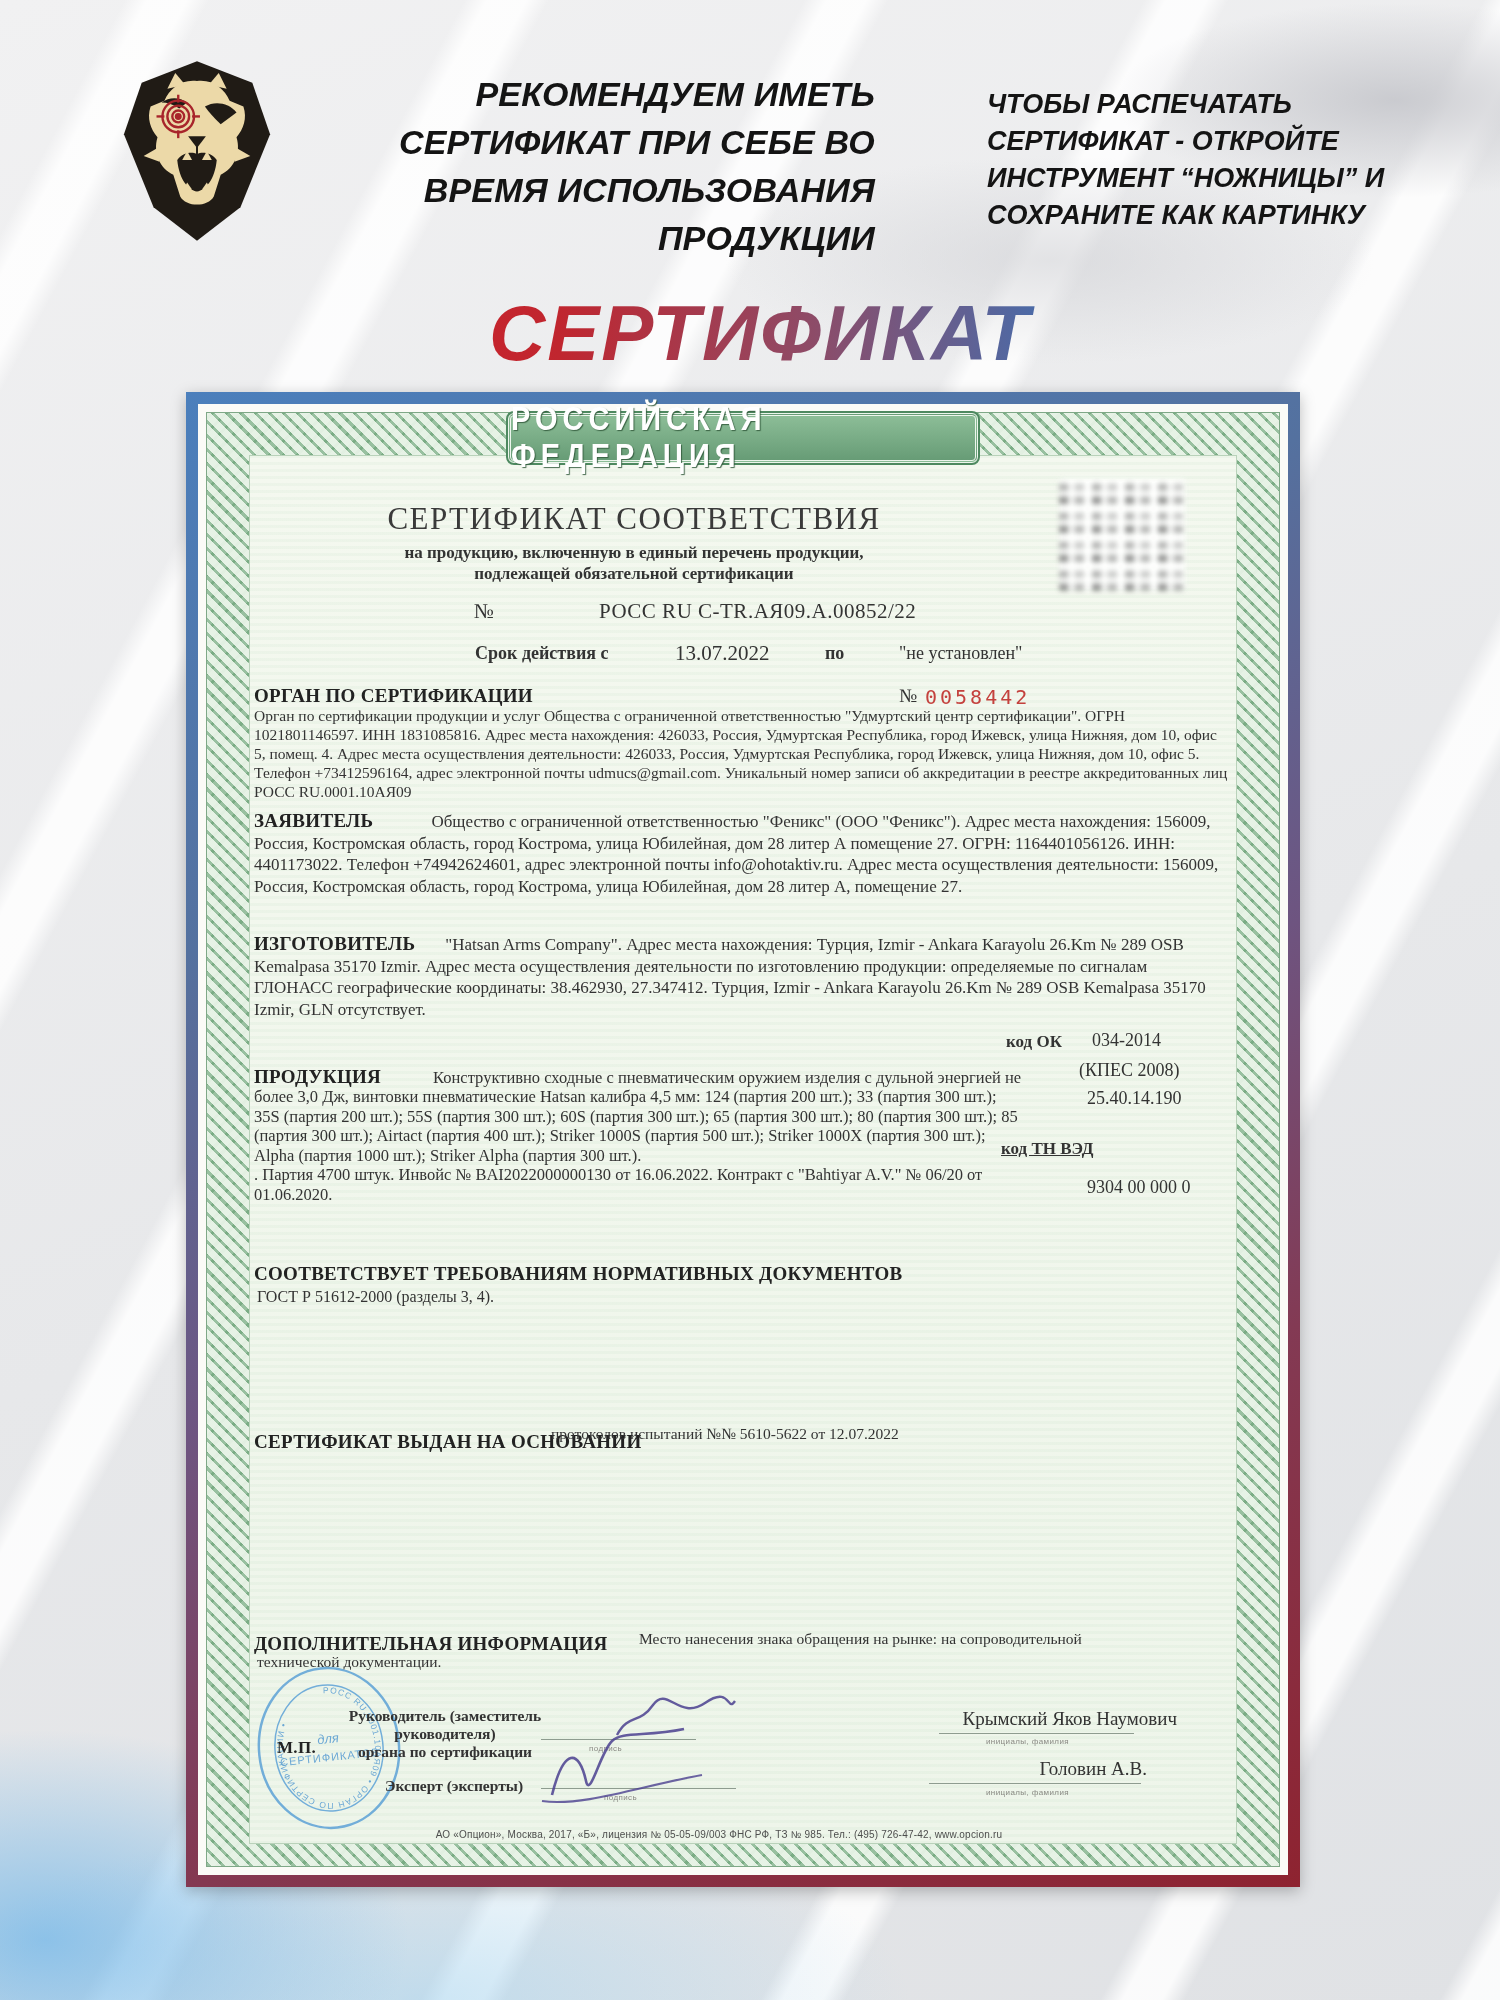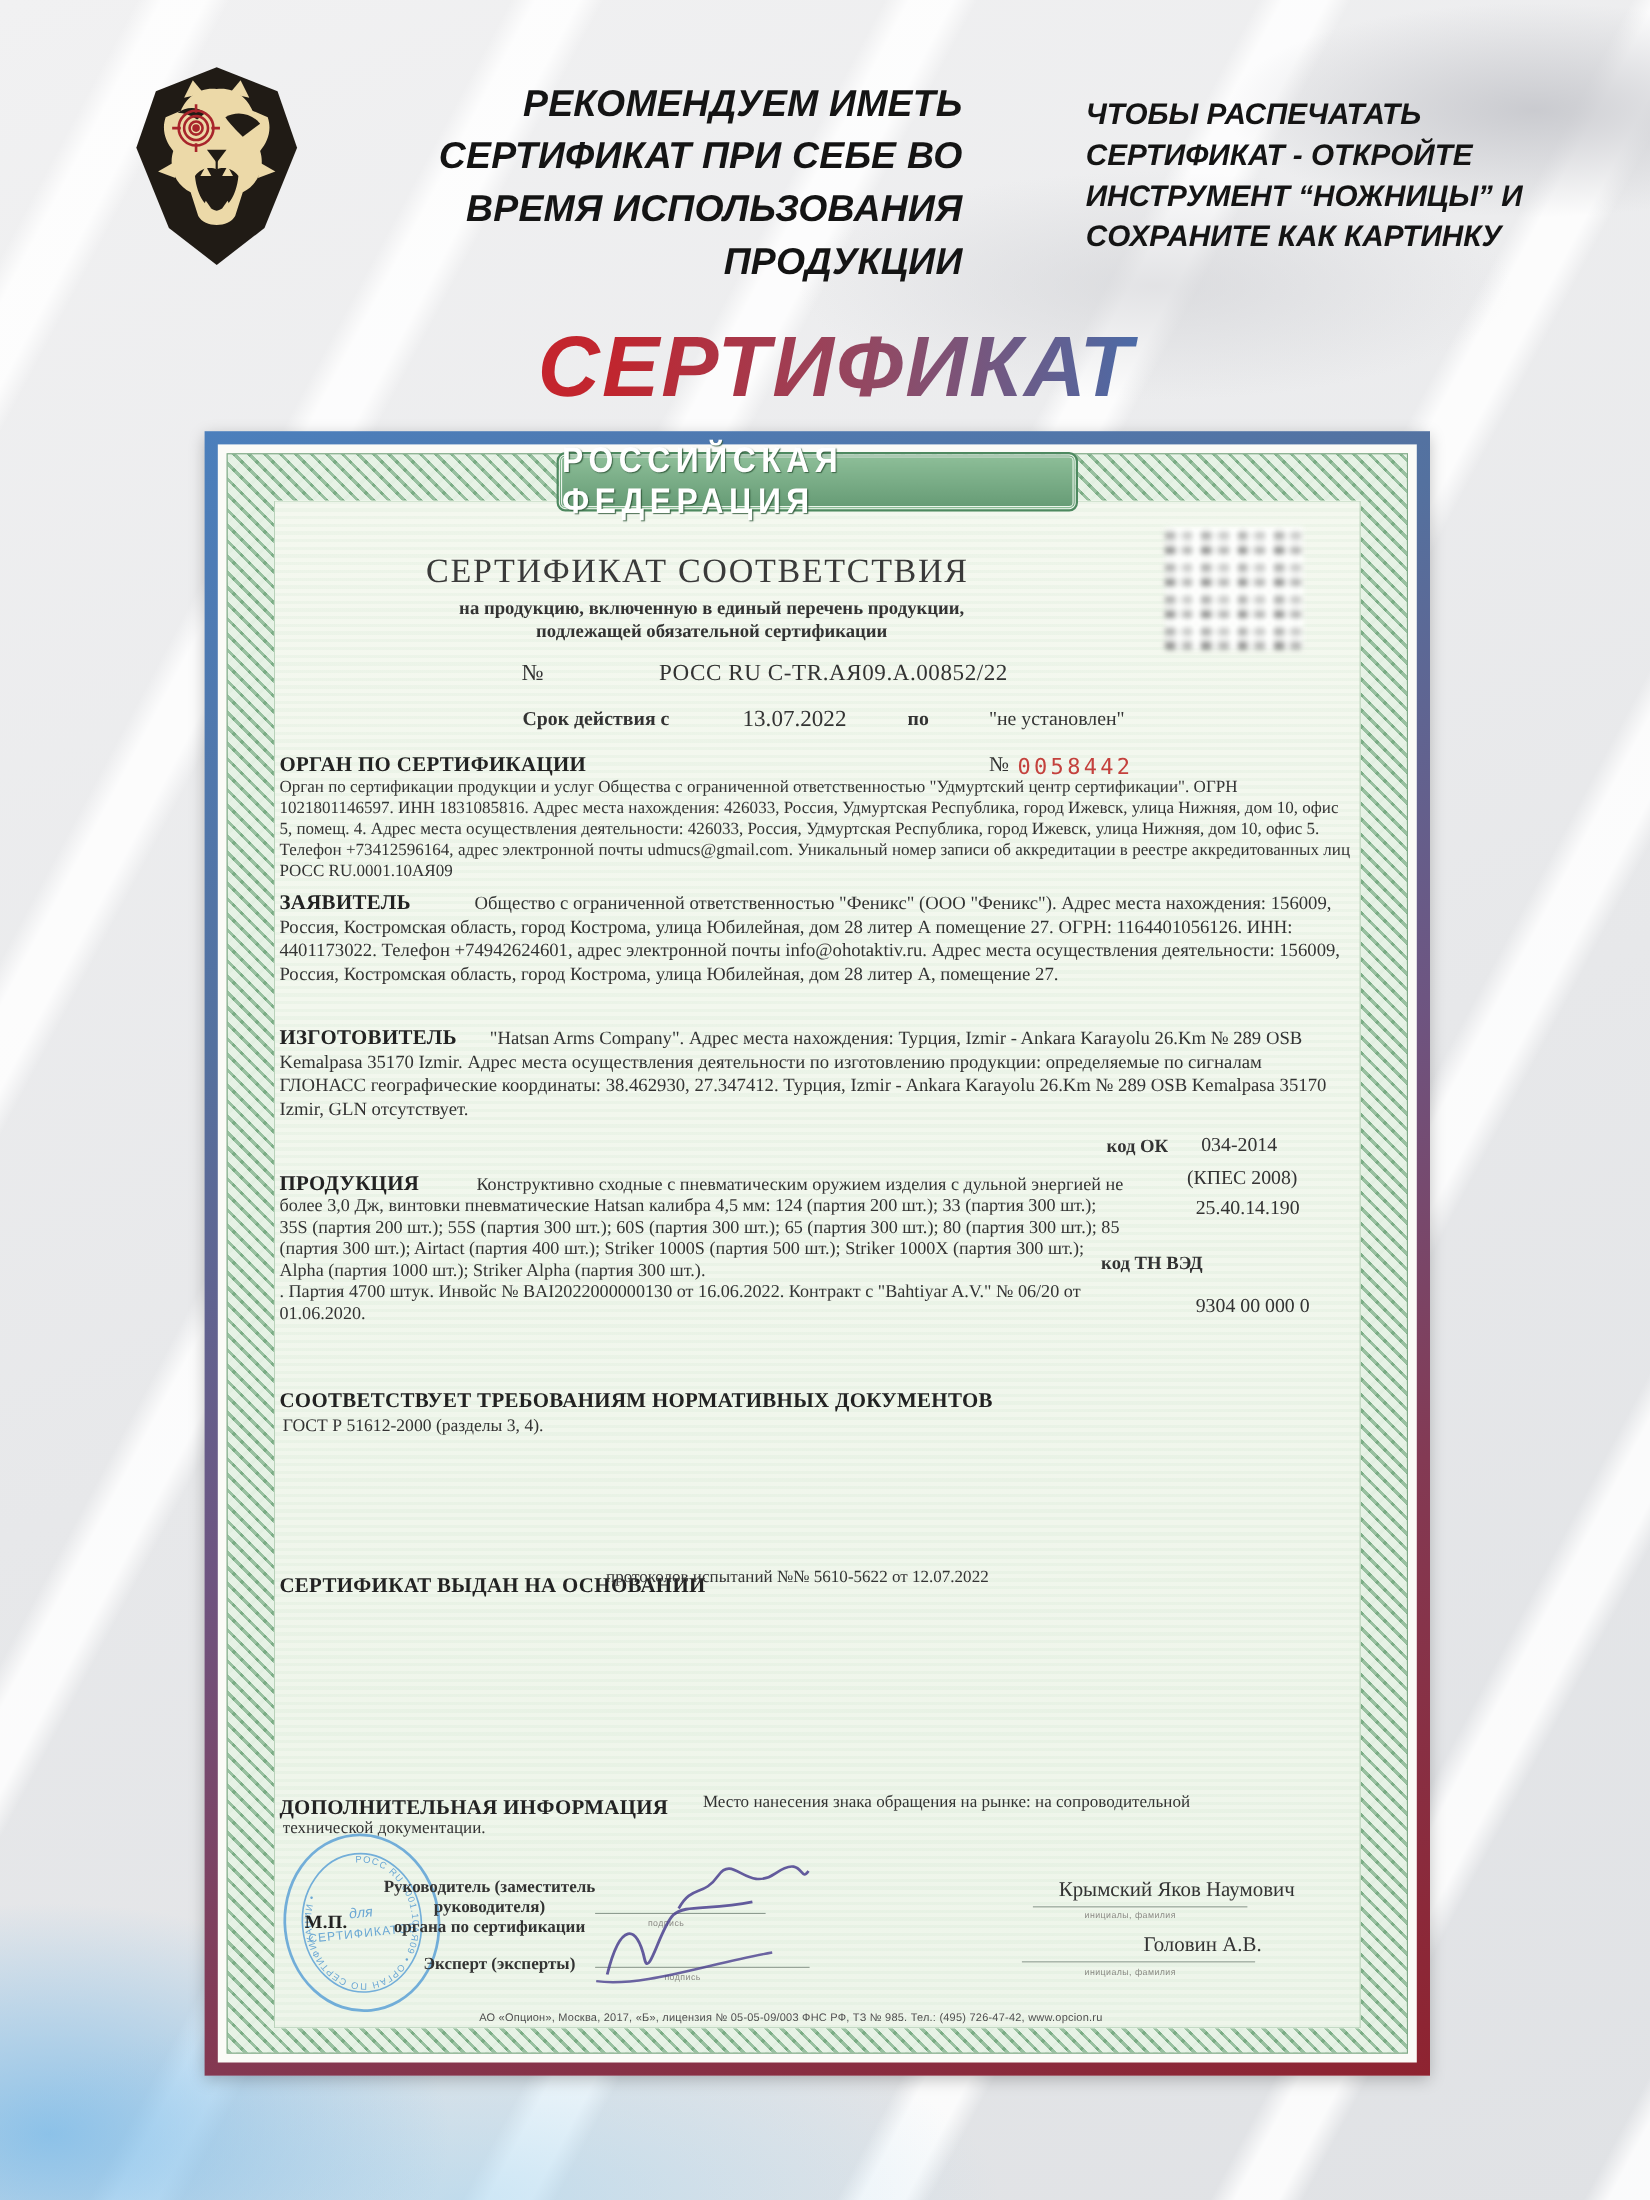--- a/index.html
+++ b/index.html
@@ -44,21 +44,21 @@
       linear-gradient(#f4f8ef,#eef5ea);
     box-shadow:inset 0 0 0 1px #b9d2ba; font-family:"Liberation Serif", serif; color:#333;}
   .banner{position:absolute; top:0; left:50%; transform:translateX(-50%); z-index:6;
     width:470px; height:50px; box-sizing:border-box;
     background:linear-gradient(#8cbd97,#679c76);
     border:3px double #ecf5ec; outline:2px solid #4e8960; border-radius:6px;
     display:flex; align-items:center; justify-content:center;}
   .banner span{font-family:"Liberation Sans",sans-serif; font-weight:700; font-size:29px; letter-spacing:5px;
     color:#fff; text-shadow:1px 1px 1px rgba(50,90,60,.9); transform:scaleY(1.12);}
   .doc-title{left:0; top:46px; width:770px; text-align:center; font-size:31px; letter-spacing:1.5px; color:#3a3a3a;}
-  .doc-sub{left:0; top:88px; width:770px; text-align:center; font-weight:700; font-size:17px; line-height:20.5px; color:#333;padding-left:13px;}
+  .doc-sub{left:0; top:88px; width:770px; text-align:center; font-weight:700; font-size:17px; line-height:20.5px; color:#333;}
   .qr{left:810px; top:24px; width:126px; height:112px;
     background:
       repeating-linear-gradient(0deg,#4a4a4a 0 7px, #d8d8d8 7px 14px, #777 14px 20px, #eee 20px 29px),
       repeating-linear-gradient(90deg,#555 0 9px, #ddd 9px 16px, #888 16px 25px, #f2f2f2 25px 33px);
     background-blend-mode:screen; filter:blur(2.6px) contrast(1.05); opacity:.85; border-radius:3px;}
   .num-label{left:225px; top:144px; font-size:21px;}
   .num-value{left:350px; top:144px; font-size:21px; letter-spacing:.5px;}
   .val-lbl{font-weight:700; font-size:18px;}
   .sec-h{font-weight:700; font-size:19px; letter-spacing:.3px; color:#222;}
   .red-num{font-family:"DejaVu Sans Mono", monospace; color:#c4413d; font-size:20px; letter-spacing:3px;}
@@ -161,21 +161,21 @@
 
           <p class="abs p-prod ml" style="left:5px; top:592px; width:772px; margin:0;">
             <span class="sec-h">ПРОДУКЦИЯ</span><span class="gap3"></span><span>Конструктивно сходные с пневматическим оружием изделия с дульной энергией не более 3,0 Дж, винтовки пневматические Hatsan калибра 4,5 мм: 124 (партия 200 шт.); 33 (партия 300 шт.); 35S (партия 200 шт.); 55S (партия 300 шт.); 60S (партия 300 шт.); 65 (партия 300 шт.); 80 (партия 300 шт.); 85 (партия 300 шт.); Airtact (партия 400 шт.); Striker 1000S (партия 500 шт.); Striker 1000X (партия 300 шт.); Alpha (партия 1000 шт.); Striker Alpha (партия 300 шт.).
 . Партия 4700 штук. Инвойс № BAI2022000000130 от 16.06.2022. Контракт с "Bahtiyar A.V." № 06/20 от 01.06.2020.</span>
           </p>
 
           <span class="abs code-lbl" style="left:757px; top:577px;">код ОК</span>
           <span class="abs code-val" style="left:843px; top:575px;">034-2014</span>
           <span class="abs code-val" style="left:830px; top:605px;">(КПЕС 2008)</span>
           <span class="abs code-val" style="left:838px; top:633px;">25.40.14.190</span>
-          <span class="abs code-lbl" style="left:752px; top:684px;">код ТН ВЭД</span>
+          <span class="abs code-lbl" style="left:752px; top:684px;text-decoration:underline;">код ТН ВЭД</span>
           <span class="abs code-val" style="left:838px; top:722px;">9304 00 000 0</span>
 
           <span class="abs sec-h" style="left:5px; top:808px;">СООТВЕТСТВУЕТ ТРЕБОВАНИЯМ НОРМАТИВНЫХ ДОКУМЕНТОВ</span>
           <div class="abs" style="left:8px; top:833px; font-size:16px;">ГОСТ Р 51612-2000 (разделы 3, 4).</div>
 
           <span class="abs sec-h" style="left:5px; top:976px;">СЕРТИФИКАТ ВЫДАН НА ОСНОВАНИИ</span>
           <span class="abs p-small" style="left:302px; top:969px;">протоколов испытаний №№ 5610-5622 от 12.07.2022</span>
 
           <span class="abs sec-h" style="left:5px; top:1178px;">ДОПОЛНИТЕЛЬНАЯ ИНФОРМАЦИЯ</span>
           <span class="abs p-small" style="left:390px; top:1174px;">Место нанесения знака обращения на рынке: на сопроводительной</span>

